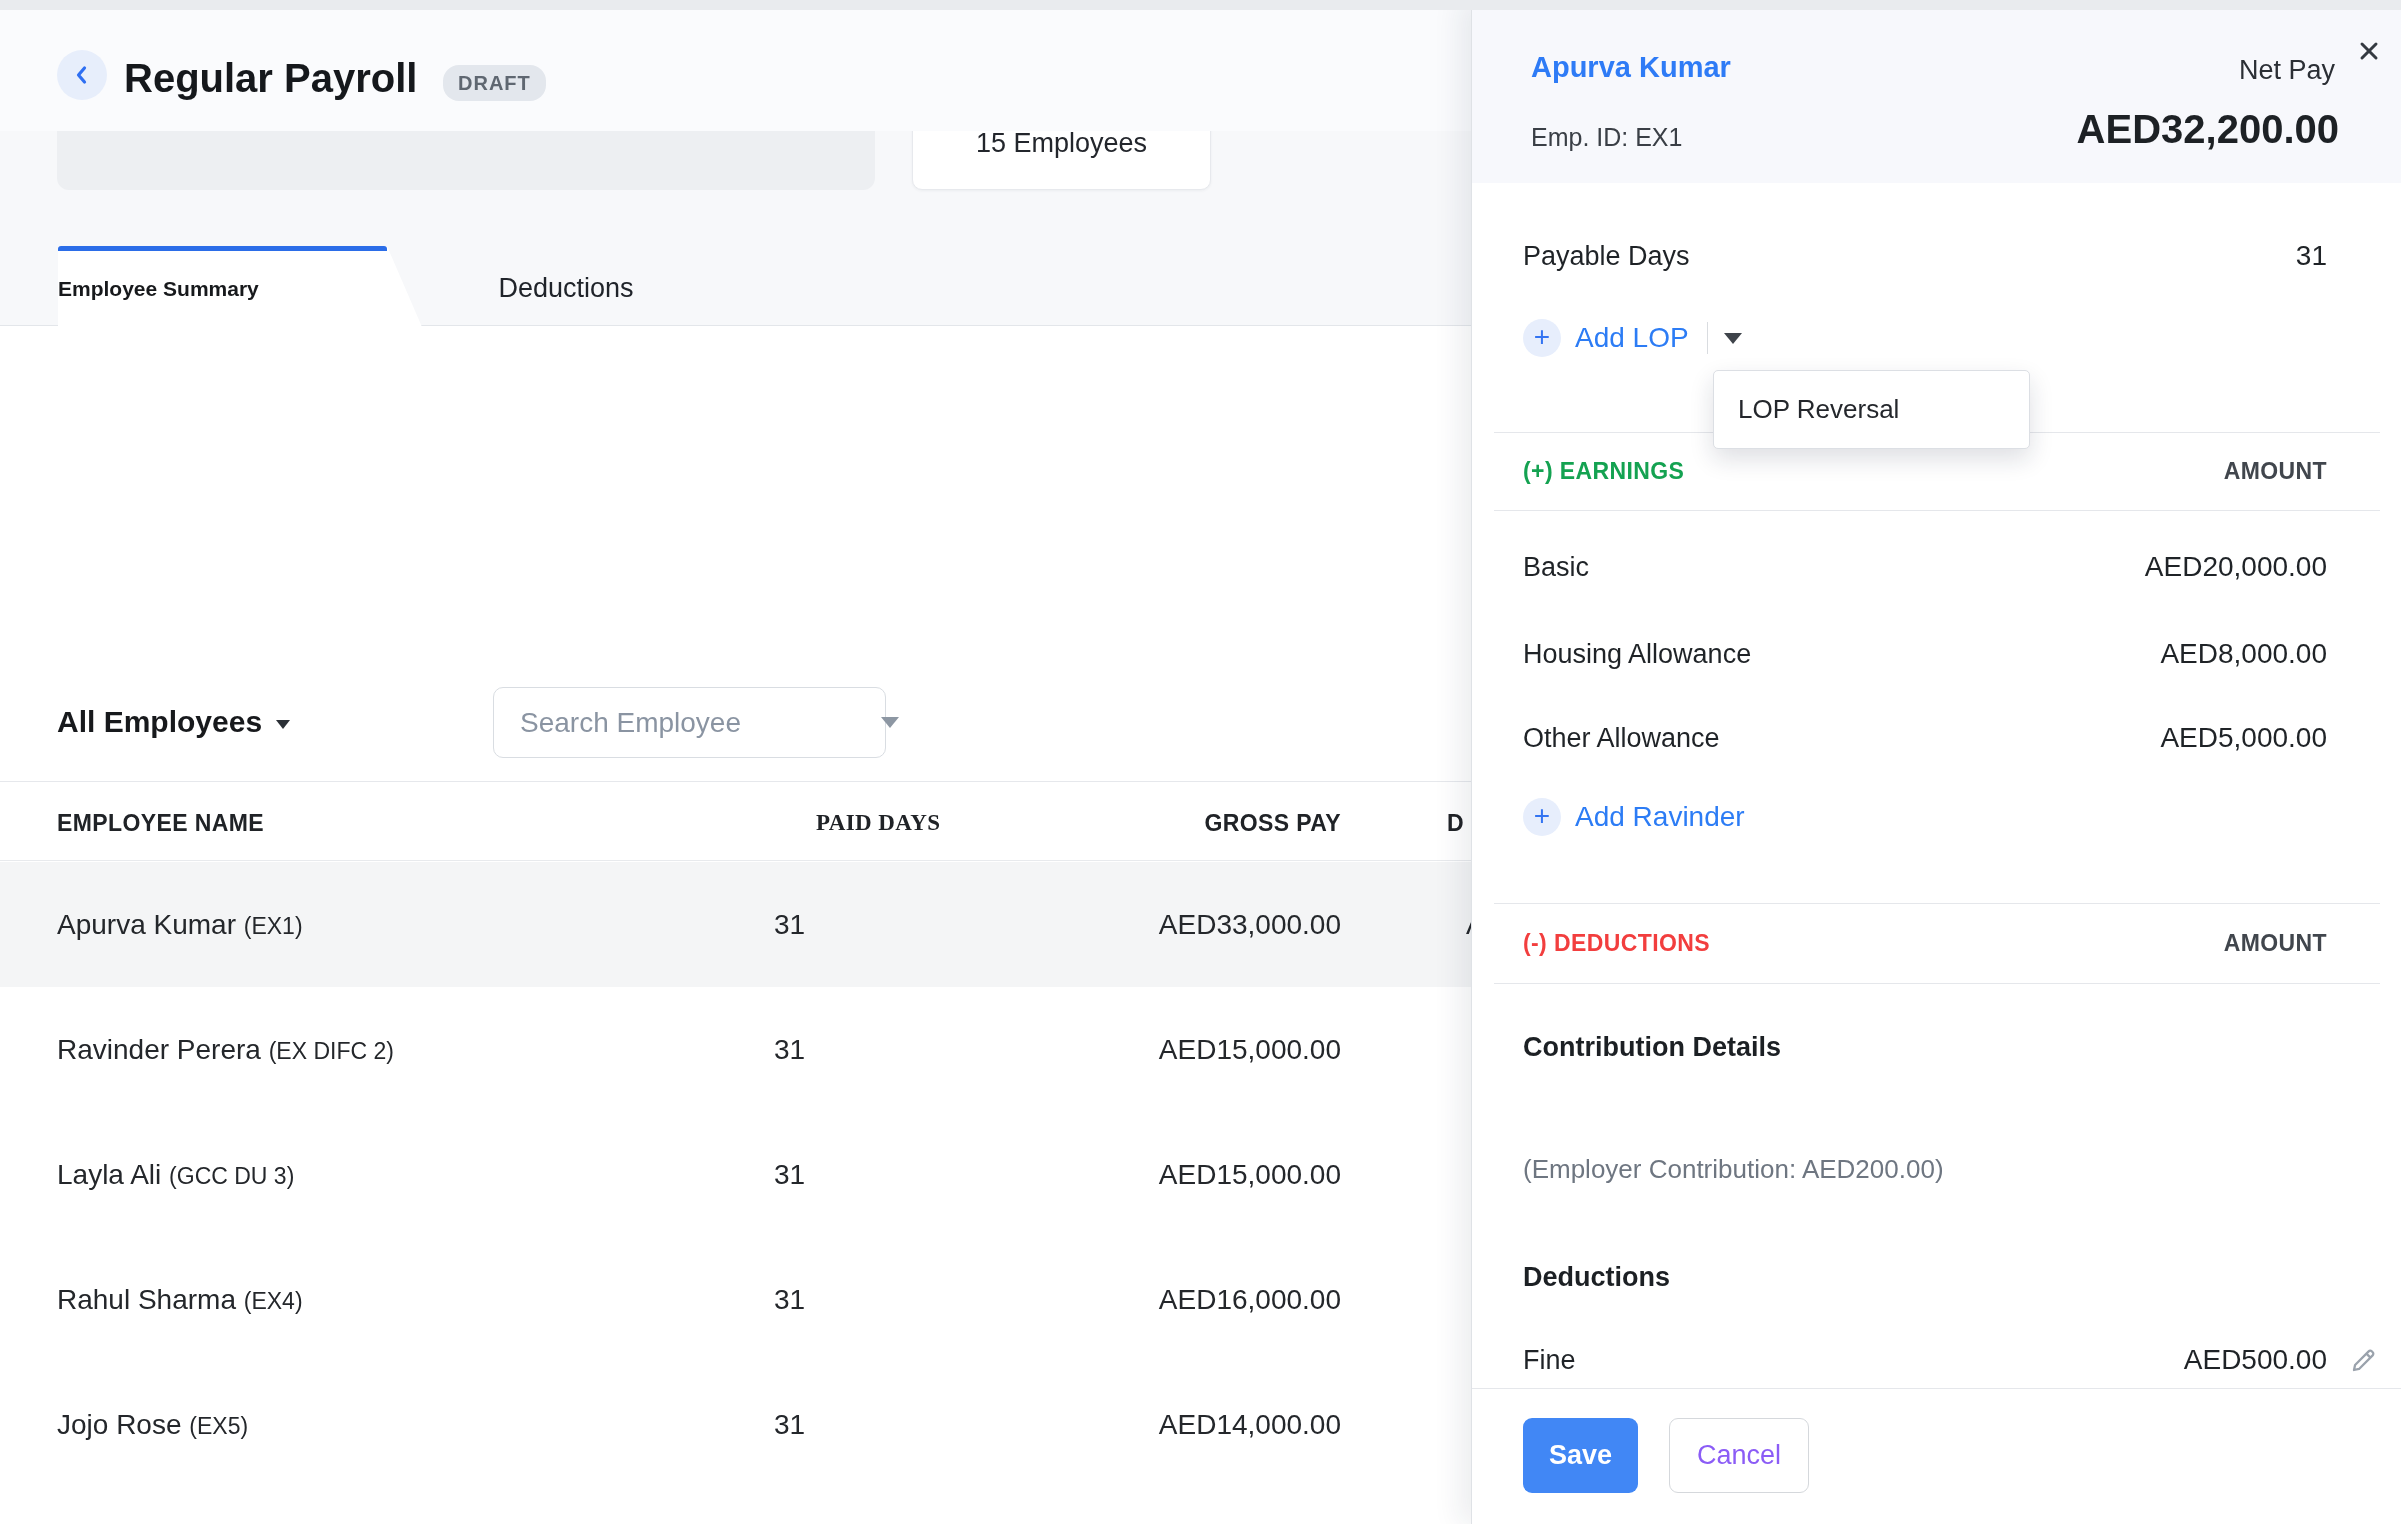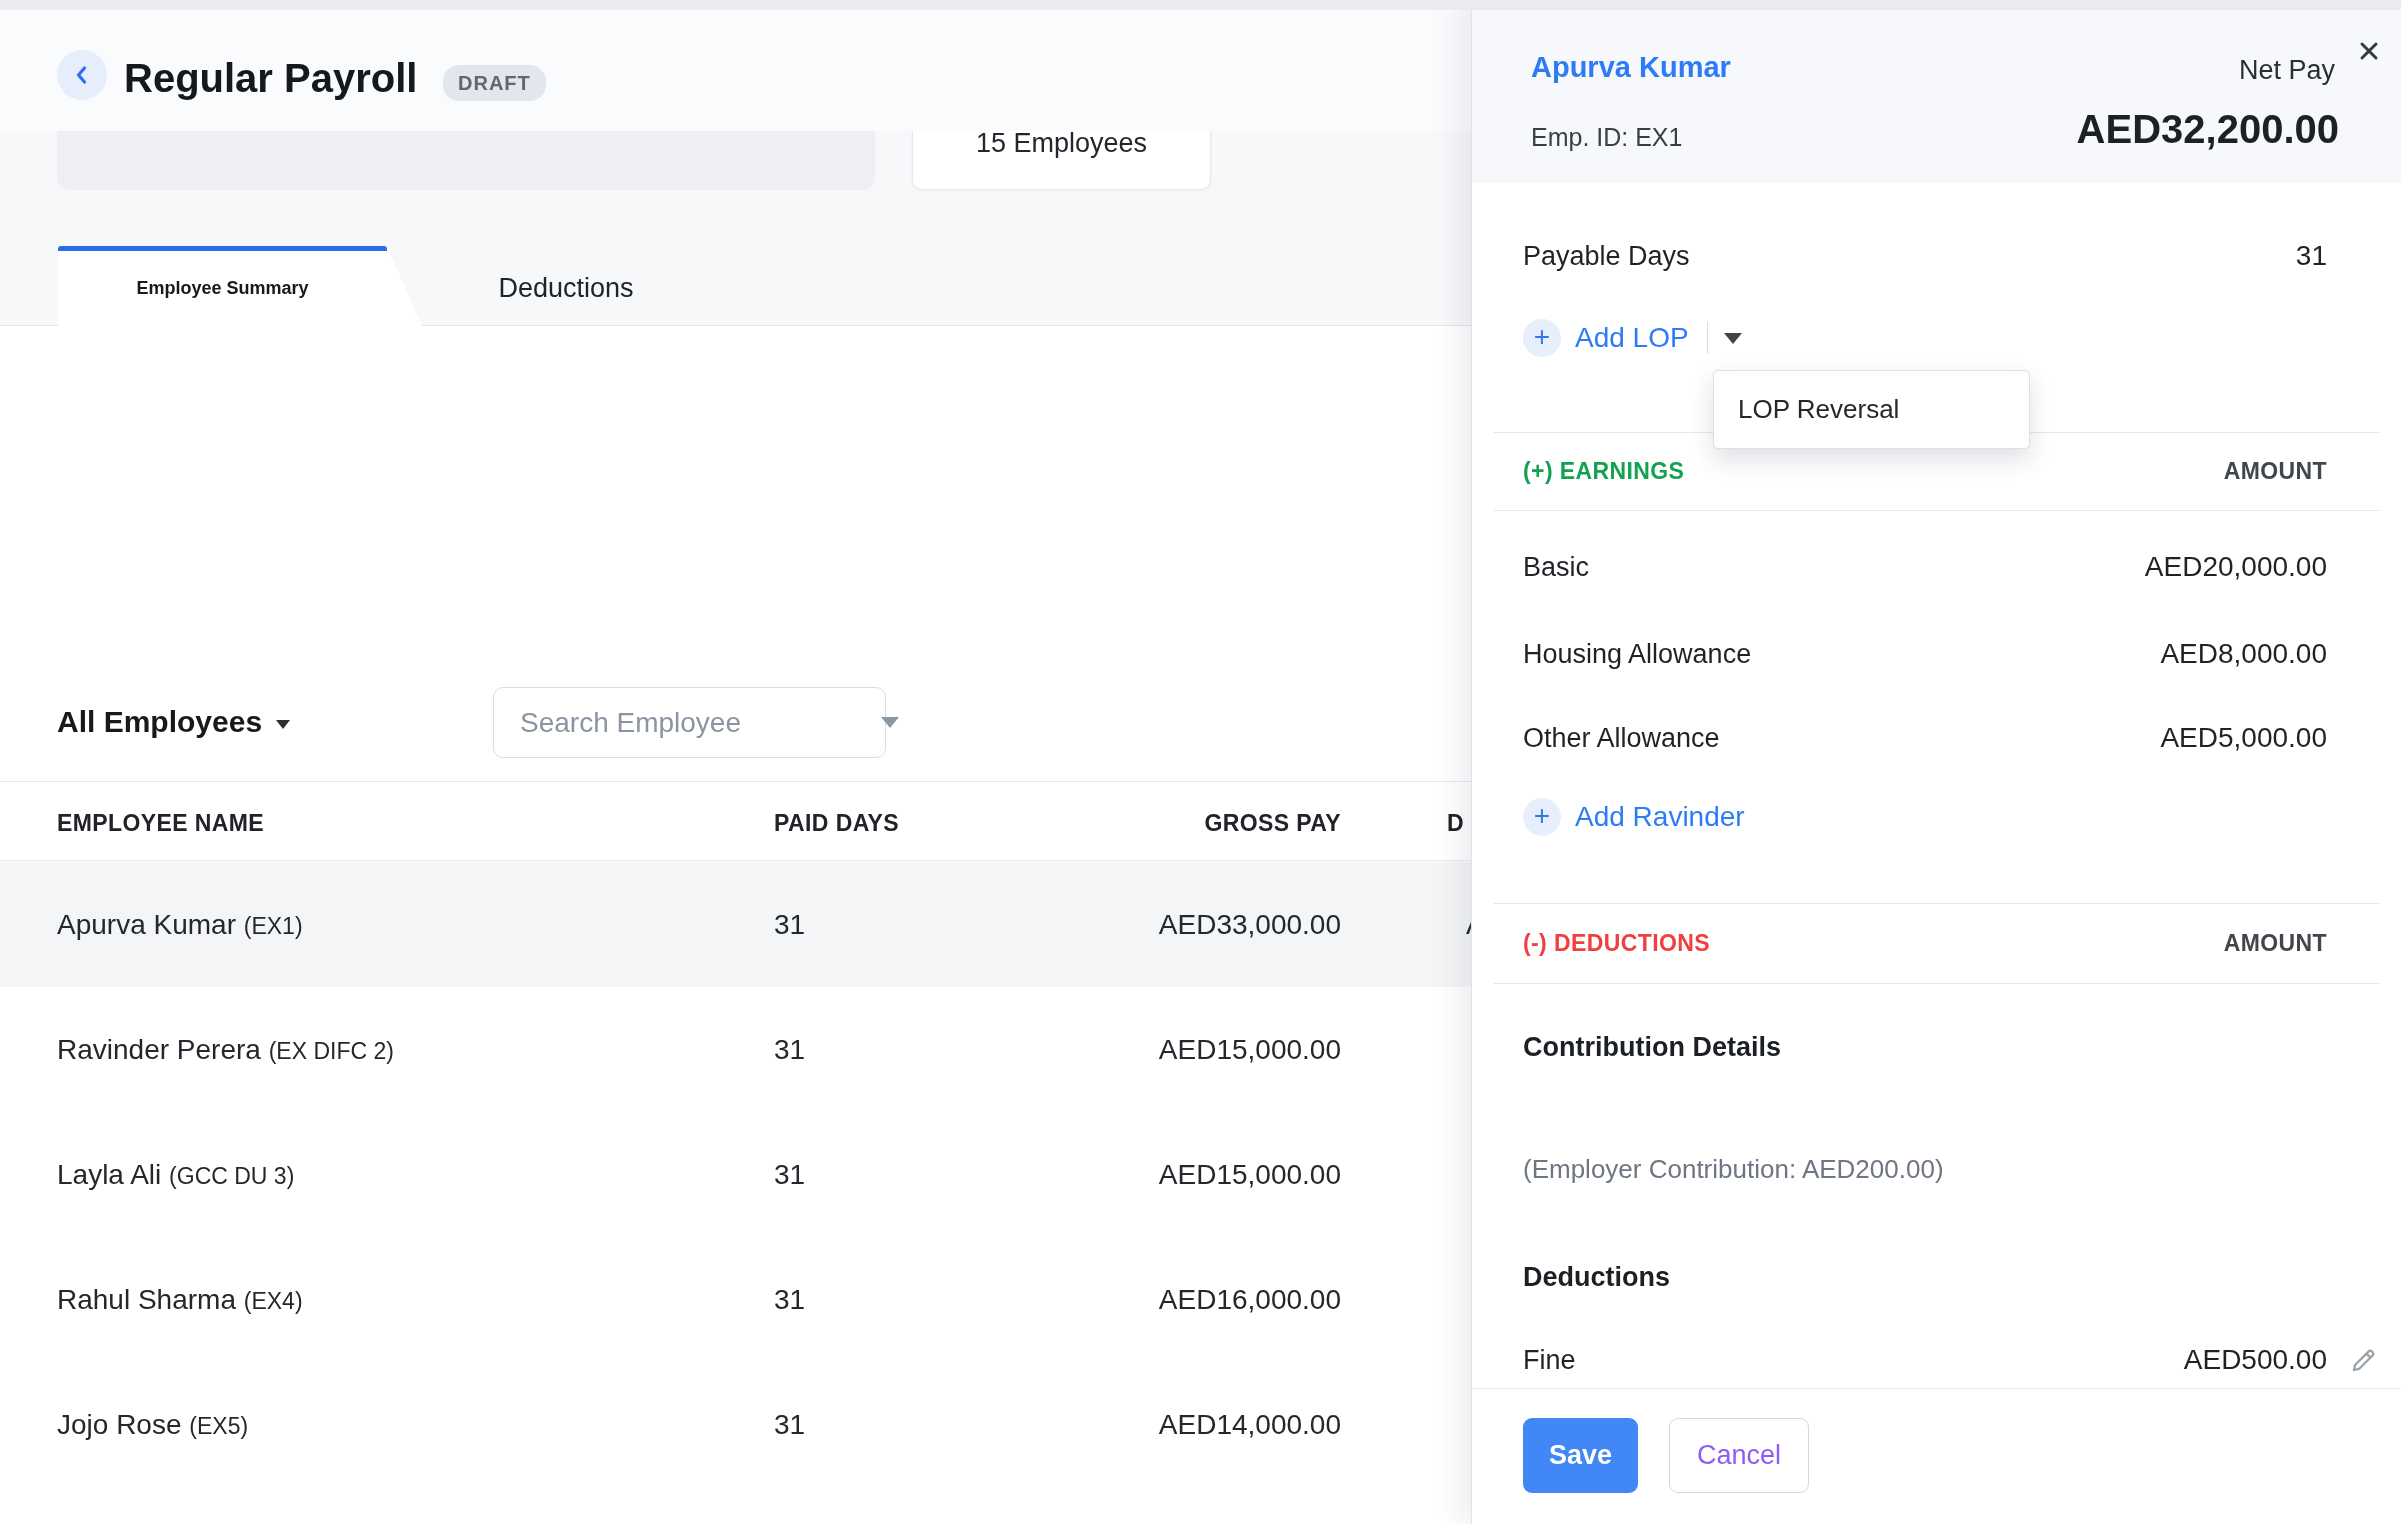--- a/index.html
+++ b/index.html
@@ -28,22 +28,22 @@
   .back-btn { position:absolute; left:57px; top:40px; width:50px; height:50px; border-radius:50%;
               background:#e7eefb; display:flex; align-items:center; justify-content:center; cursor:pointer; }
   .page-title { position:absolute; left:124px; top:46px; font-size:40px; font-weight:600; color:#15181c; }
   .draft-badge { position:absolute; left:443px; top:55px; height:36px; line-height:36px; padding:0 15px;
                  background:#e3e7ed; color:#5f6771; font-size:20px; font-weight:700; letter-spacing:1px; border-radius:16px; }
 
   
   .tab-active-body { left:58px; top:246px; width:364px; height:81px; background:#ffffff;
                      clip-path:polygon(0 0,329px 0,364px 81px,0 81px); z-index:3; }
   .tab-active-topline { left:58px; top:246px; width:329px; height:5px; background:#2b6de8; border-radius:3px 3px 0 0; z-index:4; }
-  .tab-active-label { left:58px; top:246px; width:329px; height:81px; line-height:85px; text-align:center;
-                      font-size:18px; font-weight:600; color:#17191c; z-index:4; cursor:pointer; }
+  .tab-active-label { left:58px; top:246px; width:329px; height:81px; line-height:85px; text-align:left;
+                      font-size:21px; font-weight:600; color:#17191c; z-index:4; cursor:pointer; }
   .tab-label { left:447px; top:246px; width:238px; height:81px; line-height:85px; text-align:center;
                font-size:27px; color:#20242a; z-index:2; cursor:pointer; }
   .tab-line { left:0; top:325px; width:2402px; height:1px; background:#e3e6ea; z-index:2; }
 
   
   .content { left:0; top:326px; width:2402px; height:1199px; background:#ffffff; z-index:2; }
 
   .all-emp { position:absolute; left:57px; top:379px; font-size:30px; font-weight:600; color:#17191c; cursor:pointer; }
   .caret-dn { display:inline-block; width:0; height:0; border-left:8px solid transparent; border-right:8px solid transparent;
               border-top:10px solid #2b3036; margin-left:14px; vertical-align:3px; }
@@ -64,21 +64,21 @@
   .rows { position:absolute; left:0; top:536px; width:2402px; }
   .trow { position:relative; width:2402px; height:125px; cursor:pointer; }
   .trow.selected { background:#f4f5f6; }
   .cell { position:absolute; top:0; height:125px; line-height:125px; font-size:28px; color:#24272b; white-space:nowrap; }
   .cell .eid { font-size:23px; }
   .c-name { left:57px; }
   .c-days { left:774px; }
   .c-gross { left:1042px; width:299px; text-align:right; }
   .c-frag { left:1466px; }
   .th-name { left:57px; }
-  .th-days { left:774px; }
+  .th-days { left:816px;font-family:Liberation Serif, serif; }
   .th-gross { left:1042px; width:299px; text-align:right; }
   .th-frag { left:1447px; }
 
   
   .panel { left:1471px; top:0; width:931px; height:1525px; background:#ffffff;
            border-left:1px solid #dfe2e6; box-shadow:-12px 0 26px rgba(25,35,60,.08); z-index:20; }
   .panel-header { position:absolute; left:0; top:0; width:100%; height:183px; background:#f7f8fc; }
   .p-name { position:absolute; left:59px; top:51px; font-size:29px; font-weight:600; color:#2e7bf6; cursor:pointer; }
   .p-netpay-label { position:absolute; right:67px; top:55px; font-size:27px; color:#2b2f35; }
   .p-close { position:absolute; right:18px; top:36px; width:30px; height:30px; cursor:pointer; }

